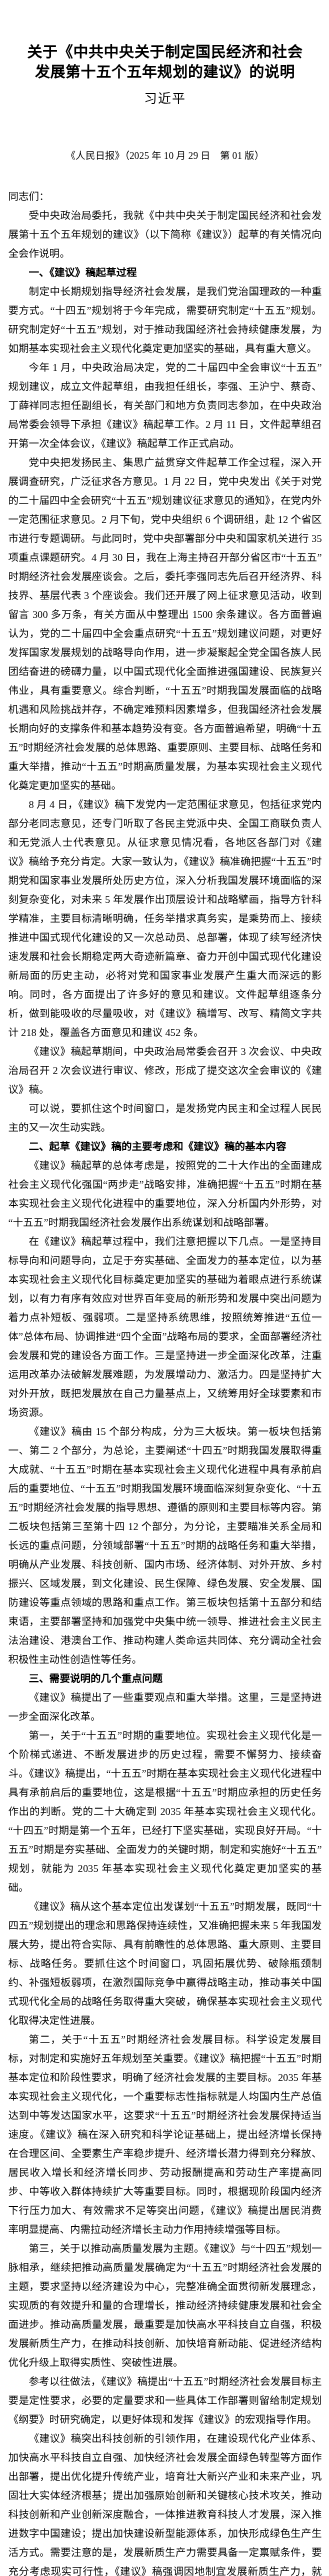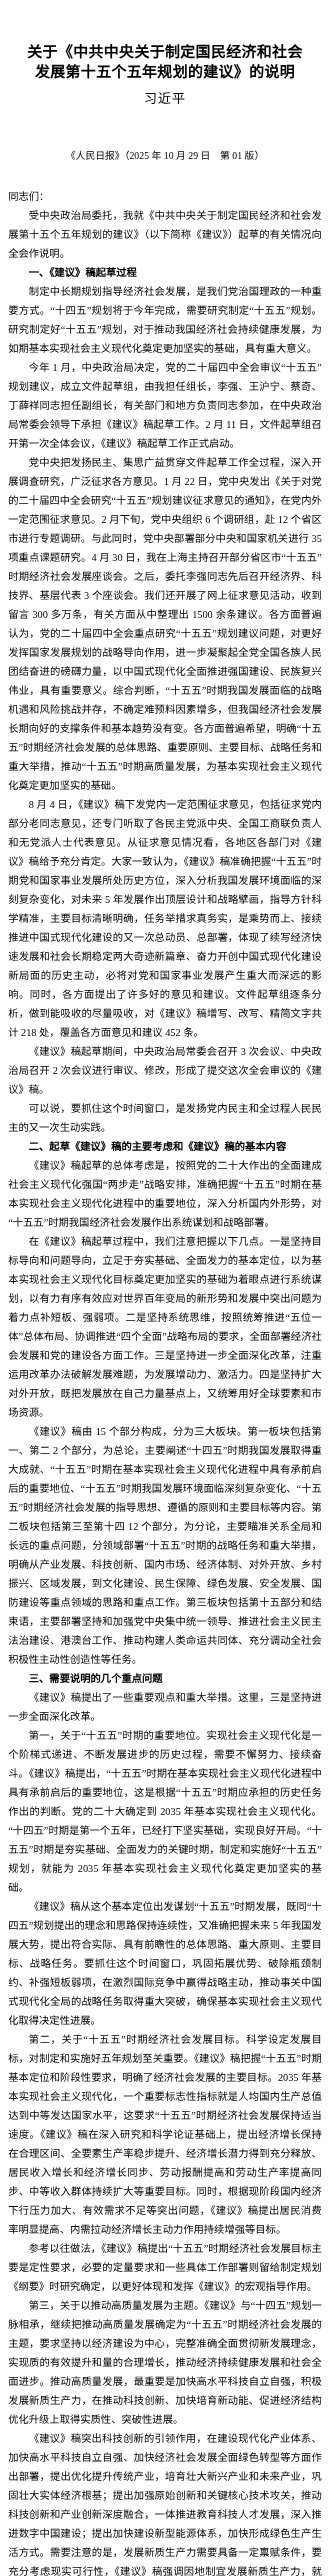--- a/index.html
+++ b/index.html
@@ -76,19 +76,19 @@
       <p class="para">可以说，要抓住这个时间窗口，是发扬党内民主和全过程人民民主的又一次生动实践。</p>
       <p class="heading">二、起草《建议》稿的主要考虑和《建议》稿的基本内容</p>
       <p class="para">《建议》稿起草的总体考虑是，按照党的二十大作出的全面建成社会主义现代化强国“两步走”战略安排，准确把握“十五五”时期在基本实现社会主义现代化进程中的重要地位，深入分析国内外形势，对“十五五”时期我国经济社会发展作出系统谋划和战略部署。</p>
       <p class="para">在《建议》稿起草过程中，我们注意把握以下几点。一是坚持目标导向和问题导向，立足于夯实基础、全面发力的基本定位，以为基本实现社会主义现代化目标奠定更加坚实的基础为着眼点进行系统谋划，以有力有序有效应对世界百年变局的新形势和发展中突出问题为着力点补短板、强弱项。二是坚持系统思维，按照统筹推进“五位一体”总体布局、协调推进“四个全面”战略布局的要求，全面部署经济社会发展和党的建设各方面工作。三是坚持进一步全面深化改革，注重运用改革办法破解发展难题，为发展增动力、激活力。四是坚持扩大对外开放，既把发展放在自己力量基点上，又统筹用好全球要素和市场资源。</p>
       <p class="para">《建议》稿由 15 个部分构成，分为三大板块。第一板块包括第一、第二 2 个部分，为总论，主要阐述“十四五”时期我国发展取得重大成就、“十五五”时期在基本实现社会主义现代化进程中具有承前启后的重要地位、“十五五”时期我国发展环境面临深刻复杂变化、“十五五”时期经济社会发展的指导思想、遵循的原则和主要目标等内容。第二板块包括第三至第十四 12 个部分，为分论，主要瞄准关系全局和长远的重点问题，分领域部署“十五五”时期的战略任务和重大举措，明确从产业发展、科技创新、国内市场、经济体制、对外开放、乡村振兴、区域发展，到文化建设、民生保障、绿色发展、安全发展、国防建设等重点领域的思路和重点工作。第三板块包括第十五部分和结束语，主要部署坚持和加强党中央集中统一领导、推进社会主义民主法治建设、港澳台工作、推动构建人类命运共同体、充分调动全社会积极性主动性创造性等任务。</p>
       <p class="heading">三、需要说明的几个重点问题</p>
       <p class="para">《建议》稿提出了一些重要观点和重大举措。这里，三是坚持进一步全面深化改革。</p>
       <p class="para">第一，关于“十五五”时期的重要地位。实现社会主义现代化是一个阶梯式递进、不断发展进步的历史过程，需要不懈努力、接续奋斗。《建议》稿提出，“十五五”时期在基本实现社会主义现代化进程中具有承前启后的重要地位，这是根据“十五五”时期应承担的历史任务作出的判断。党的二十大确定到 2035 年基本实现社会主义现代化。“十四五”时期是第一个五年，已经打下坚实基础，实现良好开局。“十五五”时期是夯实基础、全面发力的关键时期，制定和实施好“十五五”规划，就能为 2035 年基本实现社会主义现代化奠定更加坚实的基础。</p>
       <p class="para">《建议》稿从这个基本定位出发谋划“十五五”时期发展，既同“十四五”规划提出的理念和思路保持连续性，又准确把握未来 5 年我国发展大势，提出符合实际、具有前瞻性的总体思路、重大原则、主要目标、战略任务。要抓住这个时间窗口，巩固拓展优势、破除瓶颈制约、补强短板弱项，在激烈国际竞争中赢得战略主动，推动事关中国式现代化全局的战略任务取得重大突破，确保基本实现社会主义现代化取得决定性进展。</p>
       <p class="para">第二，关于“十五五”时期经济社会发展目标。科学设定发展目标，对制定和实施好五年规划至关重要。《建议》稿把握“十五五”时期基本定位和阶段性要求，明确了经济社会发展的主要目标。2035 年基本实现社会主义现代化，一个重要标志性指标就是人均国内生产总值达到中等发达国家水平，这要求“十五五”时期经济社会发展保持适当速度。《建议》稿在深入研究和科学论证基础上，提出经济增长保持在合理区间、全要素生产率稳步提升、经济增长潜力得到充分释放、居民收入增长和经济增长同步、劳动报酬提高和劳动生产率提高同步、中等收入群体持续扩大等重要目标。同时，根据现阶段国内经济下行压力加大、有效需求不足等突出问题，《建议》稿提出居民消费率明显提高、内需拉动经济增长主动力作用持续增强等目标。</p>
+      <p class="para">第三，关于以推动高质量发展为主题。《建议》与“十四五”规划一脉相承，继续把推动高质量发展确定为“十五五”时期经济社会发展的主题，要求坚持以经济建设为中心，完整准确全面贯彻新发展理念，实现质的有效提升和量的合理增长，推动经济持续健康发展和社会全面进步。推动高质量发展，最重要是加快高水平科技自立自强，积极发展新质生产力，在推动科技创新、加快培育新动能、促进经济结构优化升级上取得实质性、突破性进展。</p>
       <p class="para">参考以往做法，《建议》稿提出“十五五”时期经济社会发展目标主要是定性要求，必要的定量要求和一些具体工作部署则留给制定规划《纲要》时研究确定，以更好体现和发挥《建议》的宏观指导作用。</p>
-      <p class="para">第三，关于以推动高质量发展为主题。《建议》与“十四五”规划一脉相承，继续把推动高质量发展确定为“十五五”时期经济社会发展的主题，要求坚持以经济建设为中心，完整准确全面贯彻新发展理念，实现质的有效提升和量的合理增长，推动经济持续健康发展和社会全面进步。推动高质量发展，最重要是加快高水平科技自立自强，积极发展新质生产力，在推动科技创新、加快培育新动能、促进经济结构优化升级上取得实质性、突破性进展。</p>
       <p class="para">《建议》稿突出科技创新的引领作用，在建设现代化产业体系、加快高水平科技自立自强、加快经济社会发展全面绿色转型等方面作出部署，提出优化提升传统产业，培育壮大新兴产业和未来产业，巩固壮大实体经济根基；提出加强原始创新和关键核心技术攻关，推动科技创新和产业创新深度融合，一体推进教育科技人才发展，深入推进数字中国建设；提出加快建设新型能源体系，加快形成绿色生产生活方式。需要注意的是，发展新质生产力需要具备一定禀赋条件，要充分考虑现实可行性，《建议》稿强调因地制宜发展新质生产力，就是要引导大家科学理性、实事求是地开展工作，防止一哄而上。</p>
       <p class="para">第四，关于做强国内大循环、畅通国内国际双循环。外部环境越是严峻复杂，越要加快构建新发展格局，牢牢把握发展主动权。当前和今后一个时期，要坚持做强国内大循环，加快形成强大国内经济循环体系，以国内循环的稳定性对冲国际循环的不确定性。</p>
     </div>
 </div>
 
 
 </body></html>

